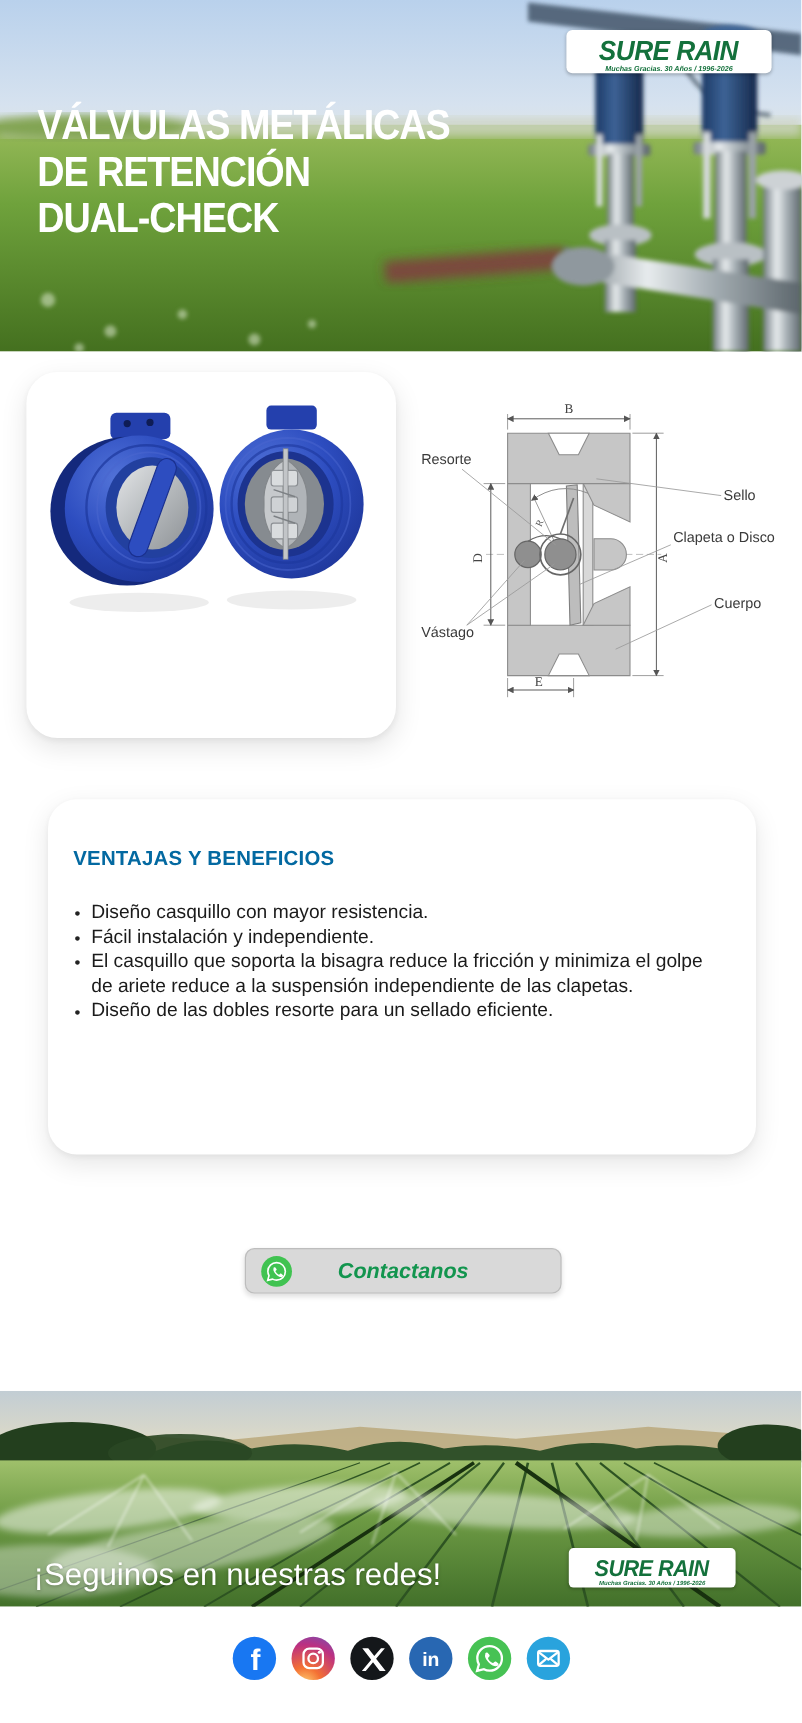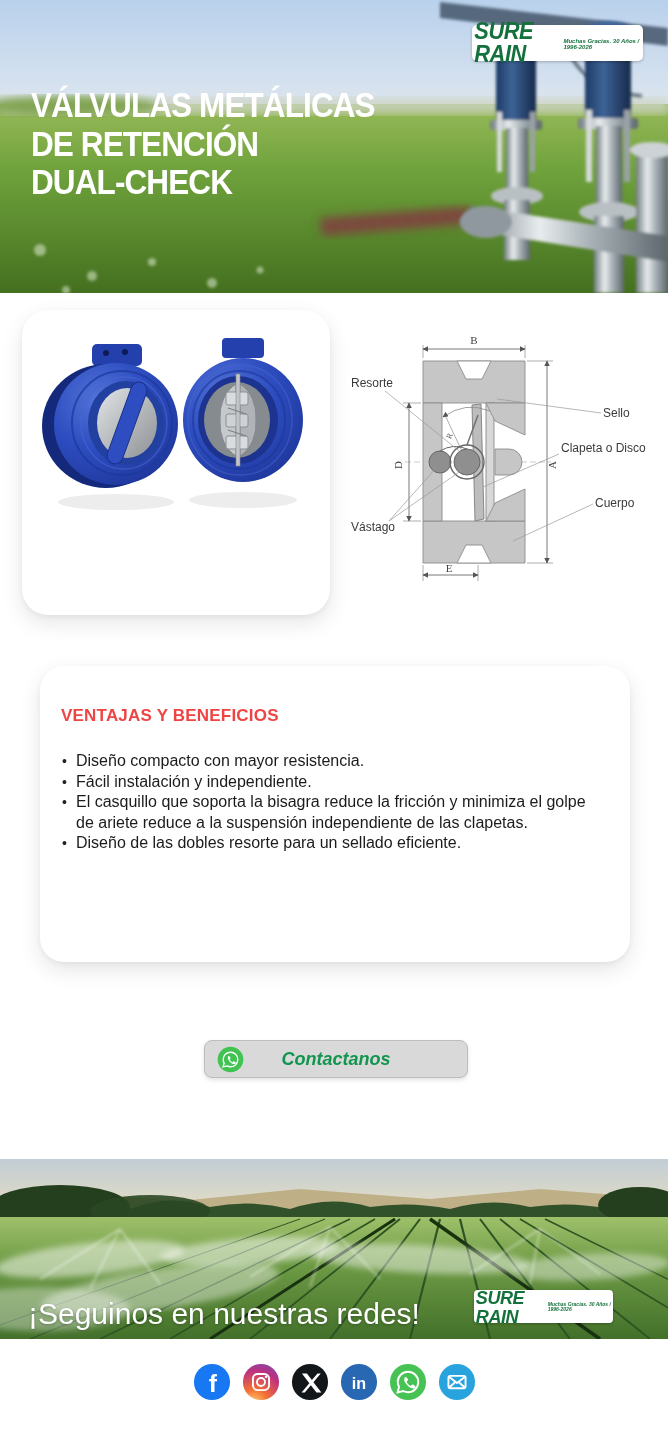--- a/index.html
+++ b/index.html
@@ -5,21 +5,21 @@
   html,body{margin:0;padding:0;background:#fff;}
   #page{position:relative;width:668px;height:1436px;background:#fff;overflow:hidden;
         font-family:"Liberation Sans",sans-serif;}
 
   
   .hero{position:absolute;left:0;top:0;width:668px;height:293px;overflow:hidden;}
   .hero svg{display:block;}
   .hero-title{position:absolute;left:31px;top:86px;margin:0;color:#fff;
       font-size:35px;line-height:38.5px;font-weight:700;letter-spacing:-1px;
       transform:scaleX(.9);transform-origin:left top;}
-  .badge{position:absolute;background:#fff;border-radius:5px;display:flex;
+  .badge{position:absolute;background:#fff;border-radius:5px;display:flex;flex-direction:column;
       align-items:center;justify-content:flex-end;box-shadow:0 1px 3px rgba(0,0,0,.25);}
   .badge-top{left:472px;top:25px;width:171px;height:36px;}
   .badge-name{color:#14713c;font-weight:700;font-style:italic;letter-spacing:-.5px;
       transform:scaleX(.95);line-height:1;}
   .badge-top .badge-name{font-size:23px;}
   .badge-tag{color:#14713c;font-weight:700;font-style:italic;line-height:1;margin-top:1px;}
   .badge-top .badge-tag{font-size:6px;}
   .badge-foot{left:474px;top:131px;width:139px;height:33px;border-radius:4px;}
   .badge-foot .badge-name{font-size:19px;}
   .badge-foot .badge-tag{font-size:5px;}
@@ -40,38 +40,38 @@
   .diagram text.dim-r{font-family:"Liberation Serif",serif;font-size:8px;fill:#555;}
   .diagram .lead{stroke:#9a9a9a;stroke-width:.7;fill:none;}
   .diagram .dimln{stroke:#555;stroke-width:.8;fill:none;}
   .diagram .body{fill:#c6c6c6;stroke:#8c8c8c;stroke-width:.9;}
   .diagram .notch{fill:#ffffff;stroke:#8c8c8c;stroke-width:.9;}
 
   
   .benefits-card{position:absolute;left:40px;top:666px;width:590px;height:296px;background:#fff;
       border-radius:24px;box-shadow:0 8px 22px rgba(0,0,0,.10),0 2px 6px rgba(0,0,0,.06);
       box-sizing:border-box;padding:40px 30px 0 21px;}
-  .benefits-heading{margin:0 0 25px 0;font-size:17px;font-weight:700;color:#ef4444;letter-spacing:.2px;}
+  .benefits-heading{margin:0 0 25px 0;font-size:17px;font-weight:700;color:#0369a1;letter-spacing:.2px;}
   .benefits-list{margin:0;padding:0;list-style:none;max-width:545px;}
   .benefits-list li{position:relative;padding-left:15px;font-size:16px;line-height:20.6px;color:#1b1b1b;}
   .benefits-list li::before{content:"•";position:absolute;left:1px;top:0;color:#222;font-size:14px;}
 
   
   .contact-btn{position:absolute;left:204px;top:1040px;width:264px;height:38px;background:#d9d9d9;
       border:1px solid #bdbdbd;border-radius:8px;cursor:pointer;display:flex;align-items:center;
       justify-content:center;box-shadow:0 2px 4px rgba(0,0,0,.12);box-sizing:border-box;}
   .contact-btn .wa{position:absolute;left:12px;top:5px;width:27px;height:27px;}
   .contact-label{font-size:18px;font-weight:700;font-style:italic;color:#12954e;
       font-family:"Liberation Sans",sans-serif;text-align:right;}
   .contact-note{position:absolute;left:0;top:1092px;width:668px;text-align:center;
       font-size:20px;color:#2aa05c;}
 
   
   .footer-photo{position:absolute;left:0;top:1159px;width:668px;height:180px;overflow:hidden;}
-  .footer-headline{position:absolute;left:28px;top:138px;margin:0;color:#fff;font-size:30px;
+  .footer-headline{position:absolute;left:28px;top:138px;margin:0;color:#fff;font-size:26px;
       font-weight:400;text-shadow:0 1px 3px rgba(0,0,0,.25);}
 
   
   .social-row{position:absolute;left:0;top:1363px;width:668px;display:flex;justify-content:center;
       gap:11px;}
   .social{width:38px;height:38px;cursor:pointer;}
   .social svg{display:block;}
   .social text{font-family:"Liberation Sans",sans-serif;}
 </style>
 </head>
@@ -268,21 +268,21 @@
     <line class="lead" x1="248" y1="179" x2="168" y2="216"></line>
     <text x="250" y="182">Cuerpo</text>
     <line class="lead" x1="44" y1="196" x2="92" y2="142"></line>
     <line class="lead" x1="44" y1="196" x2="117" y2="145"></line>
     <text x="6" y="206">Vástago</text>
   </svg>
 
   <div class="benefits-card">
     <h2 class="benefits-heading">VENTAJAS Y BENEFICIOS</h2>
     <ul class="benefits-list">
-      <li>Diseño compacto con mayor resistencia.</li>
+      <li>Diseño casquillo con mayor resistencia.</li>
       <li>Fácil instalación y independiente.</li>
       <li>El casquillo que soporta la bisagra reduce la fricción y minimiza el golpe de ariete reduce a la suspensión independiente de las clapetas.</li>
       <li>Diseño de las dobles resorte para un sellado eficiente.</li>
     </ul>
   </div>
 
   <div class="contact-btn">
     <svg class="wa" viewBox="0 0 40 40">
       <circle cx="20" cy="20" r="19" fill="#40C351"></circle>
       <path d="M20 9.2c-6 0-10.8 4.8-10.8 10.7 0 1.9.5 3.7 1.4 5.3L9 31l6-1.5c1.5.8 3.2 1.3 5 1.3 6 0 10.8-4.8 10.8-10.8S26 9.2 20 9.2z" fill="none" stroke="#fff" stroke-width="2"></path>

